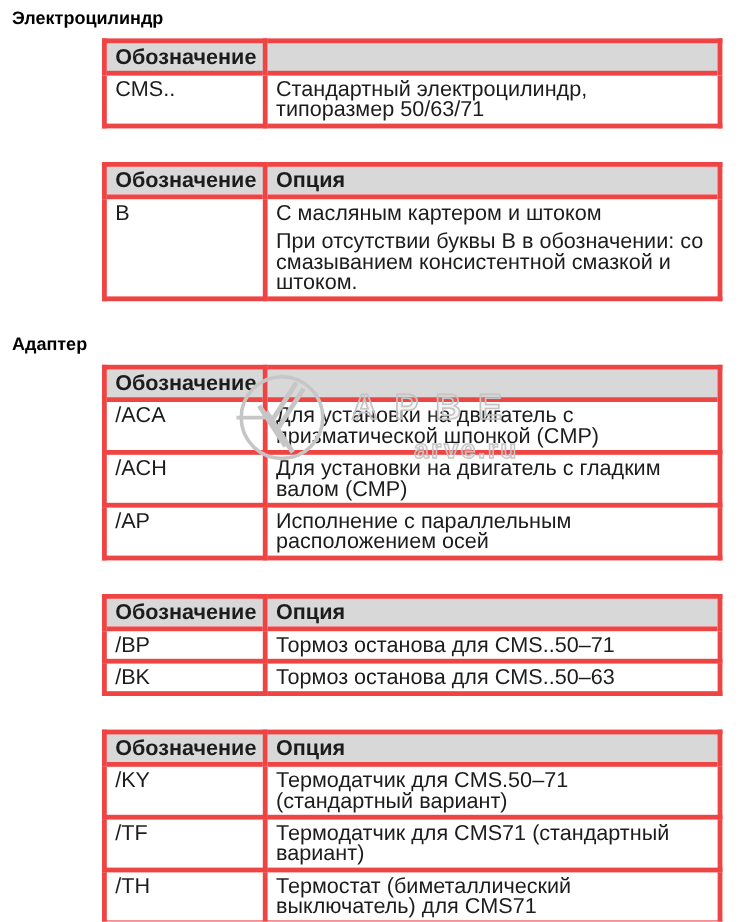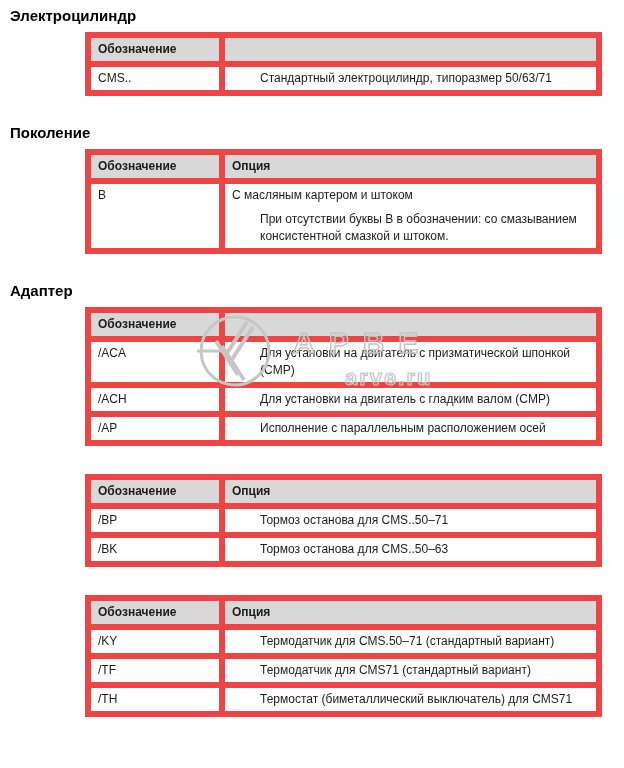--- a/index.html
+++ b/index.html
@@ -24,36 +24,36 @@
   }
   table.spec-table {
     border-collapse: collapse;
     table-layout: fixed;
     width: 517px;
     margin-left: 75px;
     background: #fff;
   }
   table.spec-table col.c1 { width: 134px; }
   table.spec-table th, table.spec-table td {
-    border: 6px solid #ef4444;
-    font-size: 12px;
+    border: 4px solid #ef4444;
+    font-size: 18px;
     line-height: 17px;
     text-align: left;
     vertical-align: top;
     padding: 3px 8px 3px 7px;
     color: #1c1c1c;
     overflow: hidden;
   }
   table.spec-table th {
     background: #d8d8d8;
     font-weight: bold;
     border-bottom: 2px solid #222;
   }
   td p { margin: 0 0 7px 0; }
-  td p:last-child { margin-bottom: 0; margin-left: 28px; }
+  td p:last-child { margin-bottom: 0; }
 
   
   .watermark {
     position: absolute;
     top: 30px; left: 185px;
     display: flex; align-items: center;
     pointer-events: none;
     z-index: 5;
   }
   .wm-logo { flex: 0 0 auto; }
@@ -101,21 +101,20 @@
           <td>CMS..</td>
           <td>
               <p>Стандартный электроцилиндр, типоразмер 50/63/71</p>
             </td>
         </tr>
       </tbody>
     </table>
   </div>
 
   <div class="section">
-    <h2 class="section-heading">Поколение</h2>
     <table class="spec-table">
       <colgroup>
           <col class="c1">
           <col>
         </colgroup>
       <thead>
         <tr>
           <th>Обозначение</th>
           <th>Опция</th>
         </tr>

